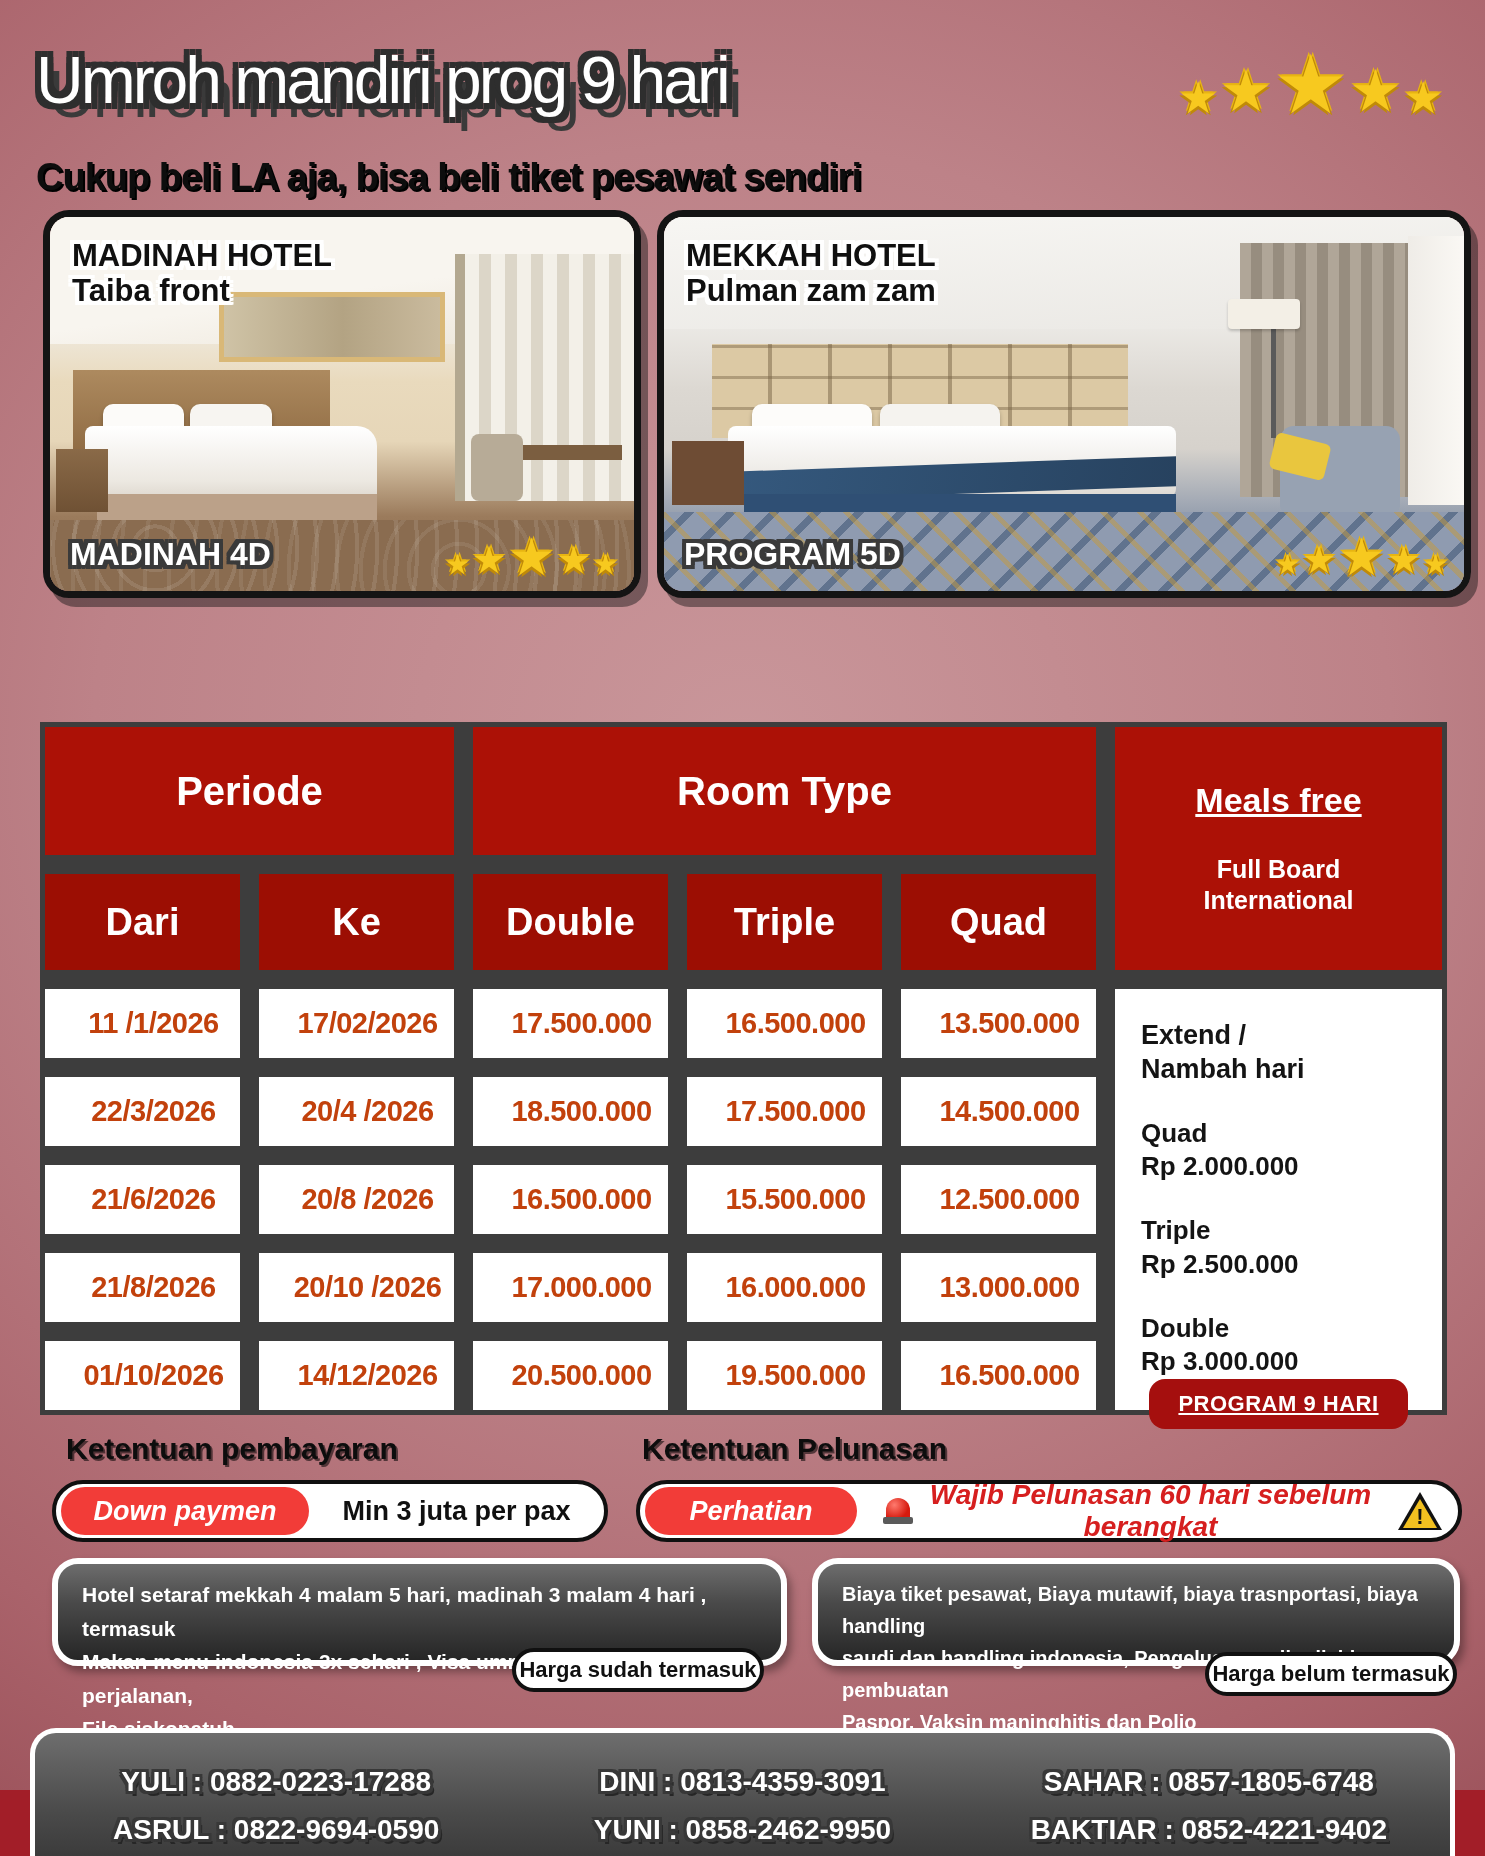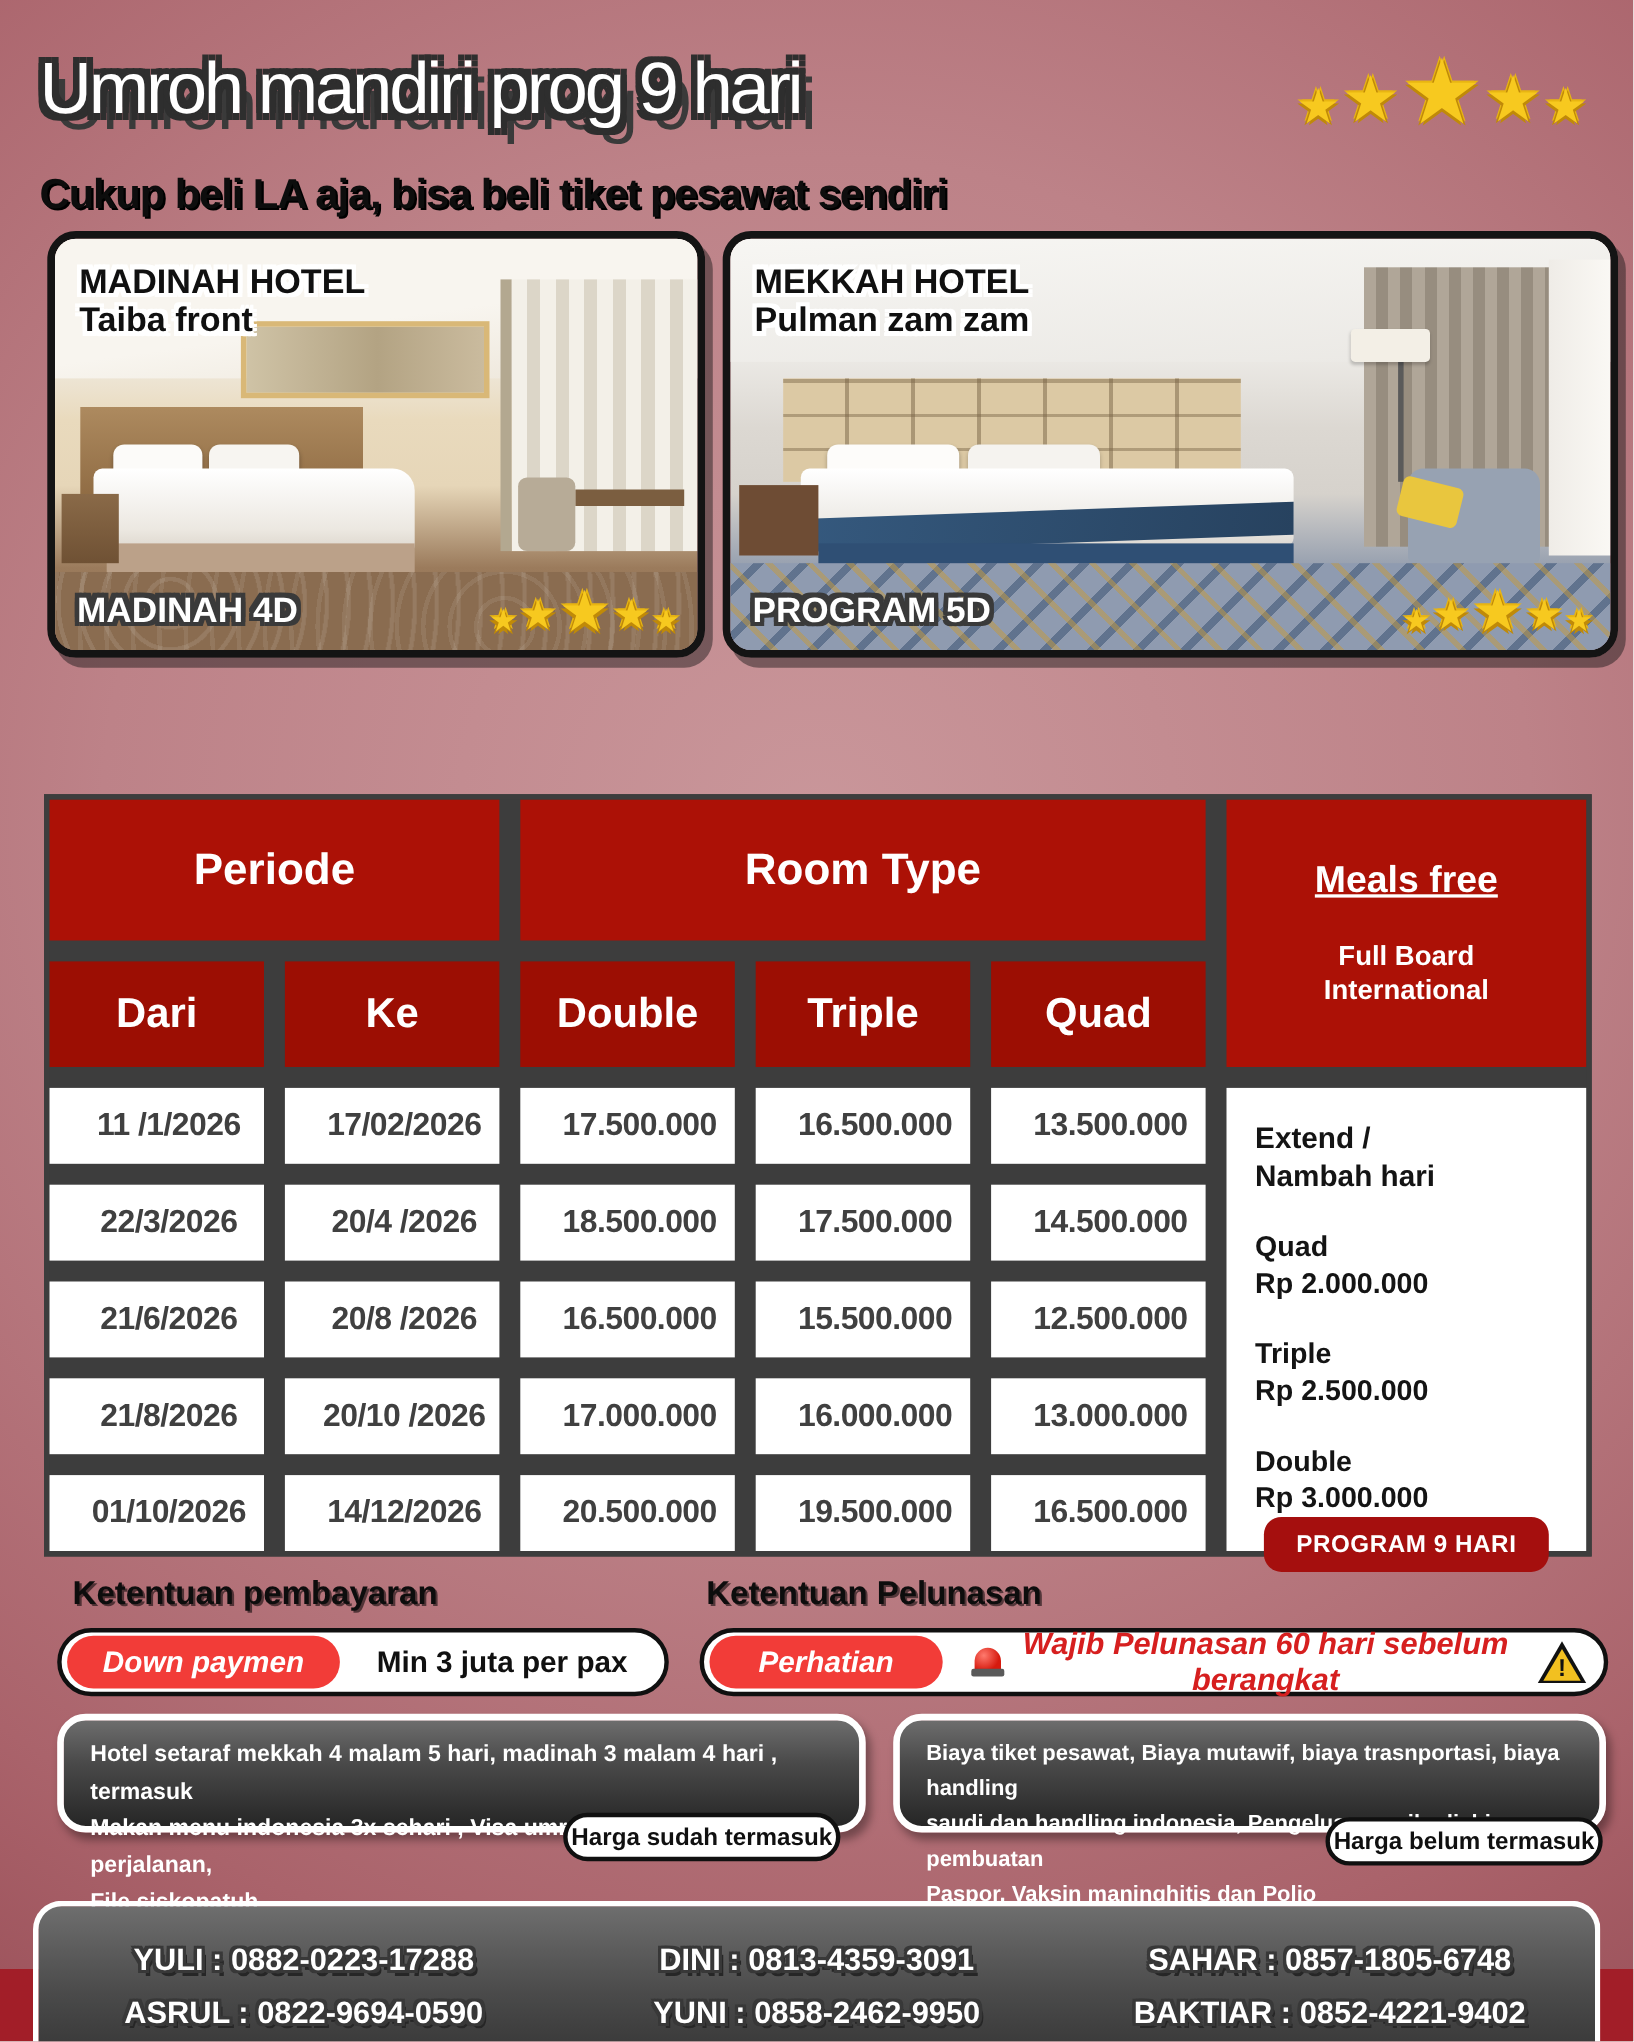--- a/index.html
+++ b/index.html
@@ -89,28 +89,28 @@
     grid-template-rows:128px 96px repeat(5,1fr);
     gap:19px;background:#3d3d3d;border:5px solid #3d3d3d;}
   .th{background:#ac1106;color:#fff;display:flex;align-items:center;justify-content:center;font-weight:bold;}
   .th-big{font-size:40px;}
   .th2{background:#9c0e03;font-size:38px;}
   .th-periode{grid-column:1/3;grid-row:1;}
   .th-room{grid-column:3/6;grid-row:1;}
   .th-meals{grid-column:6;grid-row:1/3;flex-direction:column;justify-content:center;gap:34px;}
   .meals-top{font-size:34px;font-weight:bold;text-decoration:underline;}
   .meals-sub{font-size:25px;font-weight:bold;text-align:center;white-space:pre-line;line-height:1.25;}
-  .td{background:#fff;color:#404040;display:flex;align-items:center;justify-content:center;
+  .td{background:#fff;color:#c2410c;display:flex;align-items:center;justify-content:center;
     font-weight:bold;font-size:29px;letter-spacing:-0.5px;white-space:nowrap;padding-left:22px;}
   .extend-cell{grid-column:6;grid-row:3/8;background:#fff;display:flex;flex-direction:column;
     padding:30px 26px 22px 26px;box-sizing:border-box;color:#141414;}
   .extend-title{font-size:27px;font-weight:bold;line-height:1.25;white-space:pre-line;}
   .extend-item{margin-top:30px;font-size:26px;font-weight:bold;line-height:1.3;white-space:pre-line;}
   .program-badge{margin-top:auto;align-self:center;width:94%;background:#a50f0e;color:#fff;
-    border-radius:16px;text-align:center;font-size:22px;font-weight:bold;padding:12px 0;letter-spacing:0.5px;}
+    border-radius:16px;text-align:center;font-size:22px;font-weight:bold;padding:12px 0;letter-spacing:0.5px;text-decoration:underline;}
 
   
   .sec-head{font-size:30px;font-weight:bold;color:#0d0d0d;white-space:nowrap;
     text-shadow:2px 2px 0 rgba(0,0,0,.55);}
   .pay-head{left:66px;top:1432px;}
   .set-head{left:642px;top:1432px;}
   .pill{top:1480px;height:62px;background:#fff;border:4px solid #101010;border-radius:36px;
     display:flex;align-items:center;box-sizing:border-box;}
   .pay-pill{left:52px;width:556px;}
   .set-pill{left:636px;width:826px;}

